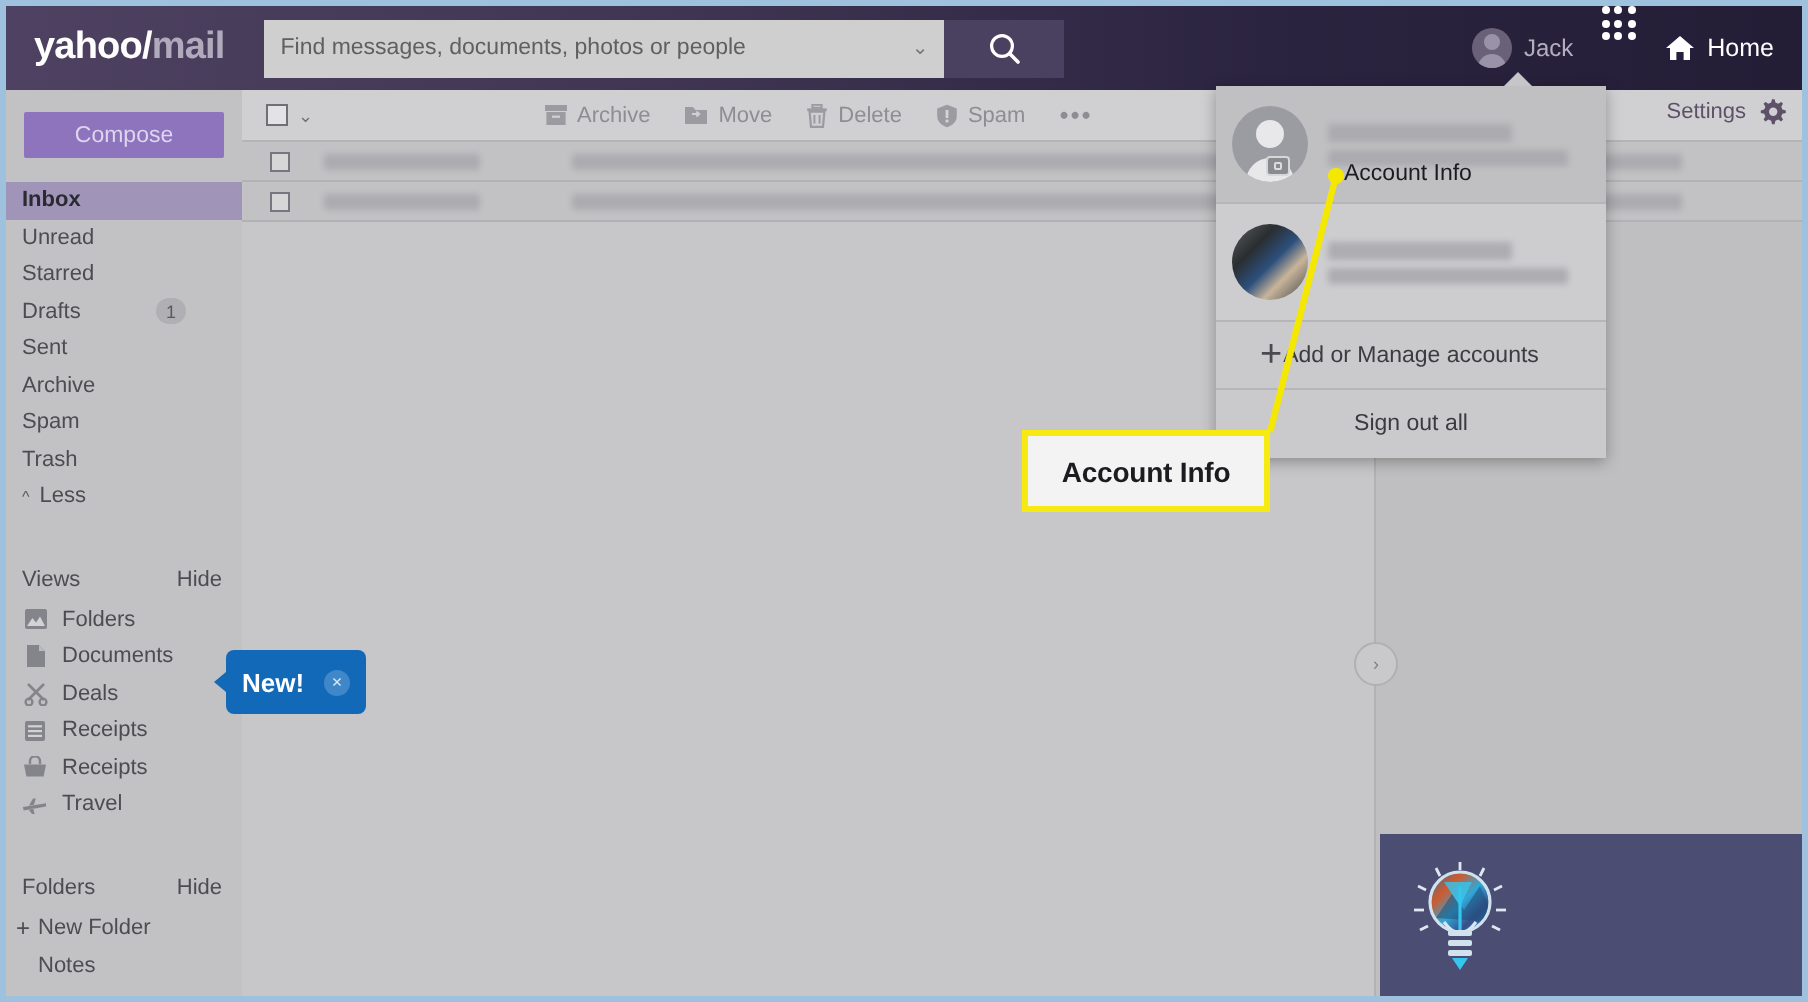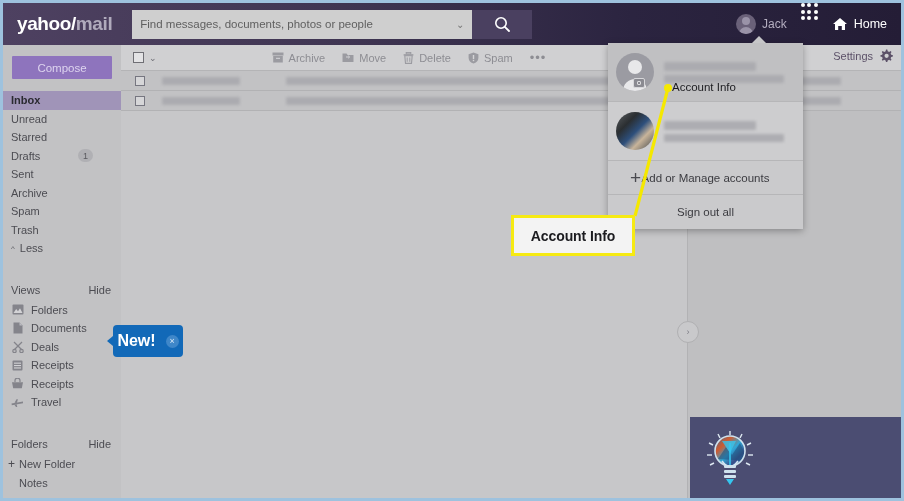--- a/index.html
+++ b/index.html
@@ -115,21 +115,21 @@
   .newbubble{
     position:absolute;left:110px;top:322px;width:70px;height:32px;
     background:#1269b8;border-radius:4px;display:flex;align-items:center;
     justify-content:center;gap:10px;z-index:30;
   }
   .newbubble:before{
     content:"";position:absolute;left:-6px;top:11px;
     border-top:5px solid transparent;border-bottom:5px solid transparent;
     border-right:6px solid #1269b8;
   }
-  .newbubble .txt{font-size:16px;color:#ffffff;font-weight:bold;}
+  .newbubble .txt{font-size:13px;color:#ffffff;font-weight:bold;}
   .newbubble .x{
     width:13px;height:13px;border-radius:50%;background:#3f87c9;
     color:#d8e9f7;font-size:9px;display:flex;align-items:center;
     justify-content:center;cursor:pointer;
   }
 
   
   .maincol{
     position:absolute;left:118px;top:42px;right:0;bottom:0;background:#bcbcbe;
   }

